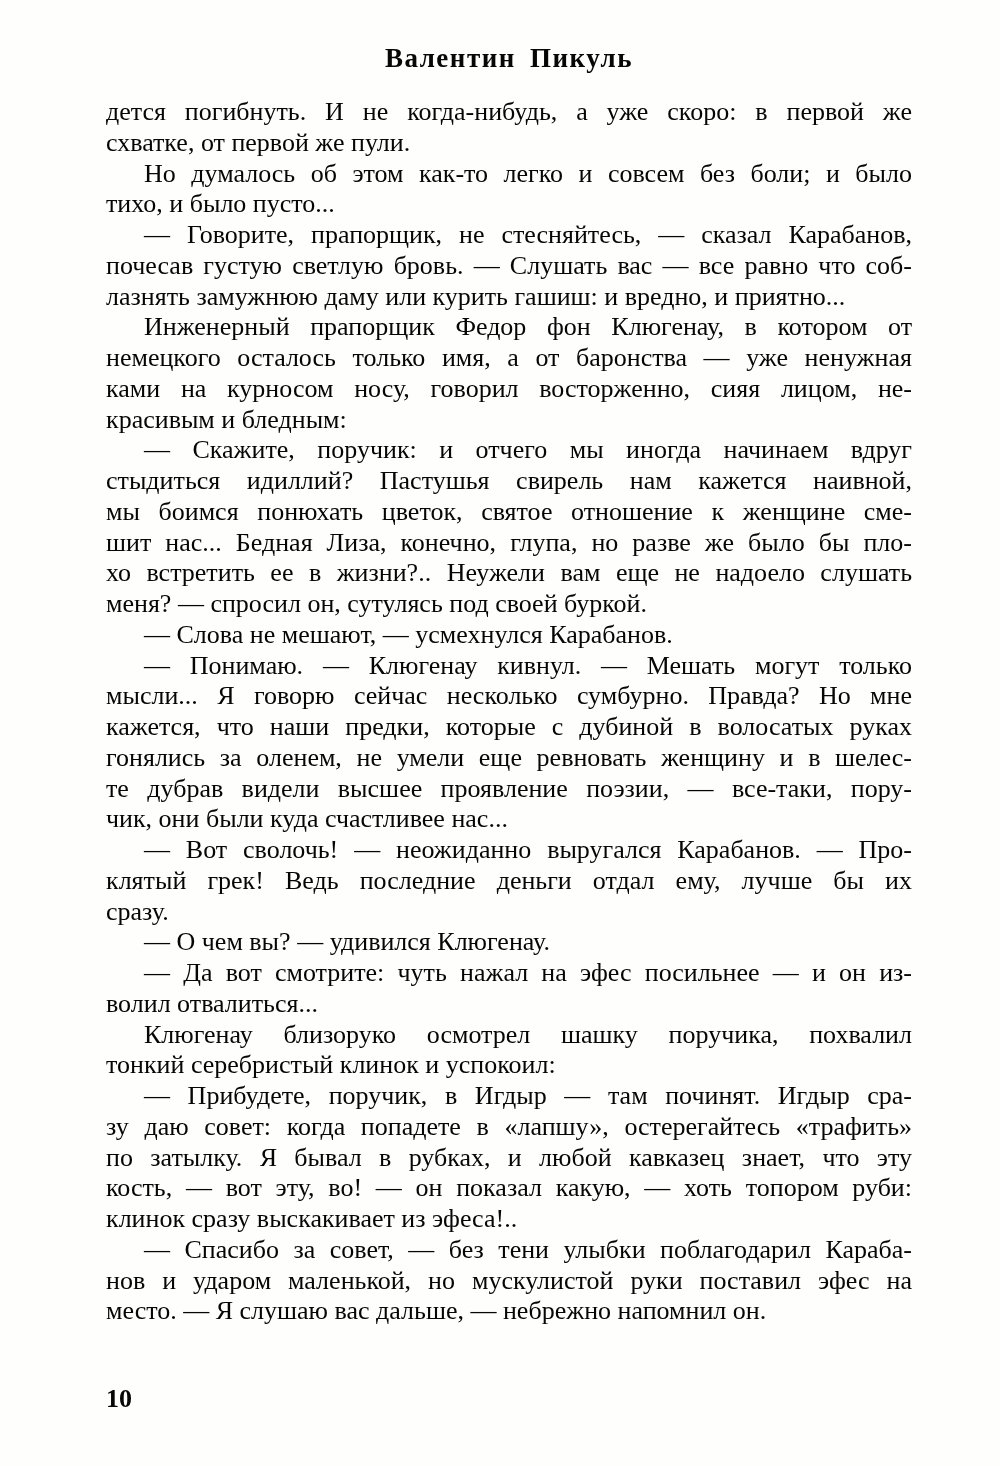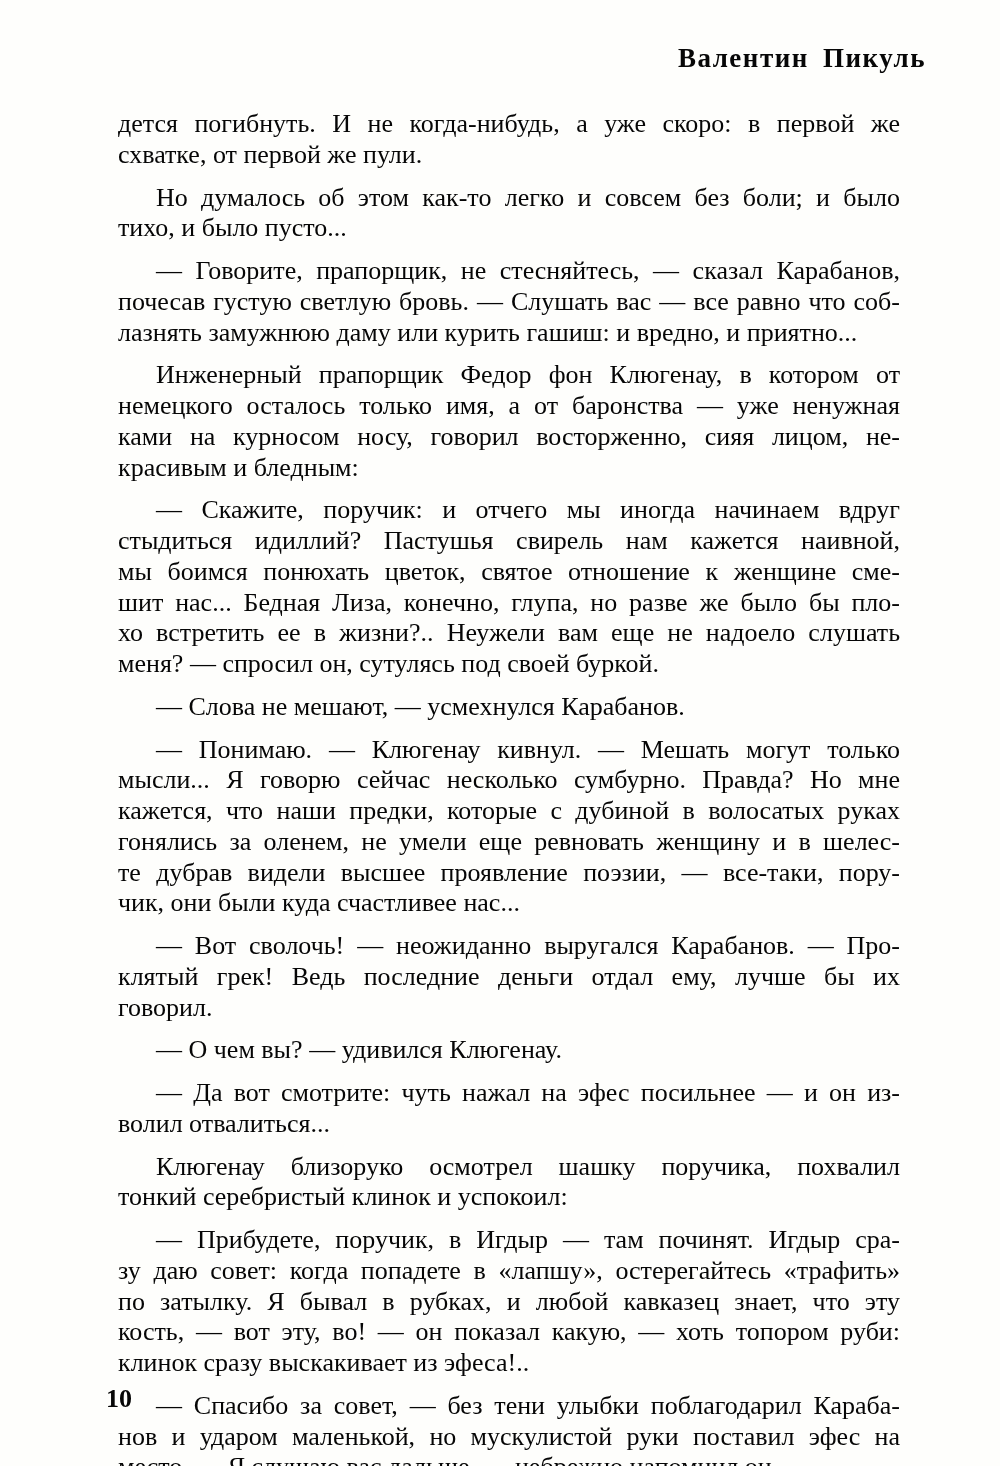--- a/index.html
+++ b/index.html
@@ -12,37 +12,37 @@
     width: 1000px;
     height: 1466px;
     background: #fefefc;
     color: #050505;
     font-family: "Liberation Serif", serif;
     overflow: hidden;
   }
   .running-head {
     position: absolute;
     top: 43px;
-    left: 120px;
+    left: 106px;
     width: 806px;
-    text-align: right;
+    text-align: center;
     font-size: 27px;
     font-weight: bold;
     letter-spacing: 1.5px;
     word-spacing: 6px;
     color: #070707;
   }
   .text-block {
     position: absolute;
     top: 97px;
     left: 106px;
     width: 806px;
   }
   .paragraph {
-    margin: 12px;
+    margin: 0;
     padding: 0;
   }
   .line {
     font-size: 26px;
     line-height: 30.75px;
     height: 30.75px;
     color: #060606;
     overflow: hidden;
   }
   
@@ -105,21 +105,21 @@
         <div class="line just indent">— Понимаю. — Клюгенау кивнул. — Мешать могут только</div>
         <div class="line just">мысли... Я говорю сейчас несколько сумбурно. Правда? Но мне</div>
         <div class="line just">кажется, что наши предки, которые с дубиной в волосатых руках</div>
         <div class="line just">гонялись за оленем, не умели еще ревновать женщину и в шелес-</div>
         <div class="line just">те дубрав видели высшее проявление поэзии, — все-таки, пору-</div>
         <div class="line">чик, они были куда счастливее нас...</div>
       </div>
       <div class="paragraph">
         <div class="line just indent">— Вот сволочь! — неожиданно выругался Карабанов. — Про-</div>
         <div class="line just">клятый грек! Ведь последние деньги отдал ему, лучше бы их</div>
-        <div class="line">говорил.</div>
+        <div class="line">сразу.</div>
       </div>
       <div class="paragraph">
         <div class="line indent">— О чем вы? — удивился Клюгенау.</div>
       </div>
       <div class="paragraph">
         <div class="line just indent">— Да вот смотрите: чуть нажал на эфес посильнее — и он из-</div>
         <div class="line">волил отвалиться...</div>
       </div>
       <div class="paragraph">
         <div class="line just indent">Клюгенау близоруко осмотрел шашку поручика, похвалил</div>

